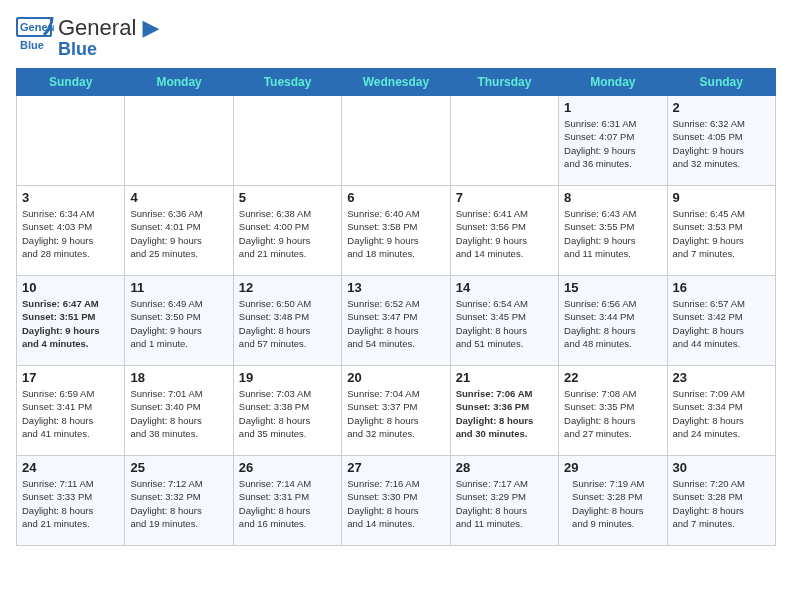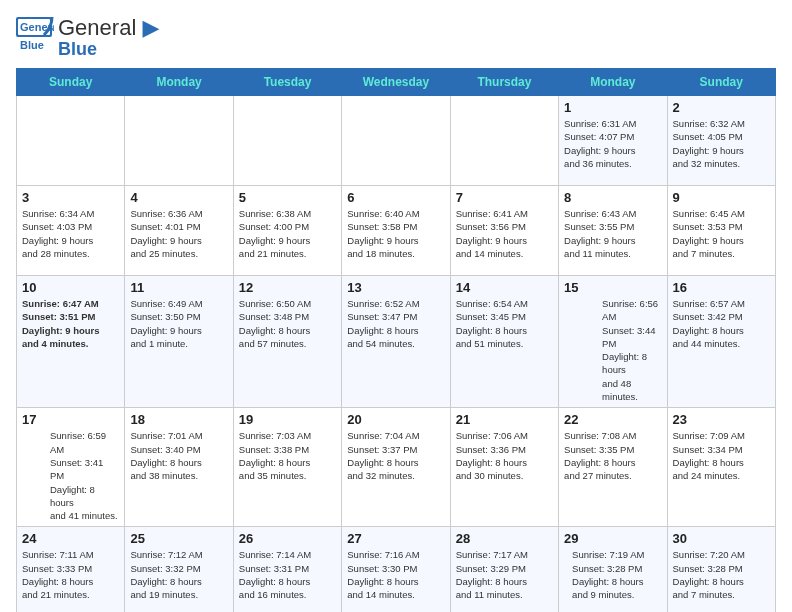--- a/index.html
+++ b/index.html
@@ -216,37 +216,37 @@
         </td>
         <td>
           <span class="day-num">14</span>
           <div class="day-info" style="white-space: pre-line;">Sunrise: 6:54 AM
 Sunset: 3:45 PM
 Daylight: 8 hours
 and 51 minutes.</div>
         </td>
         <td>
           <span class="day-num">15</span>
-          <div class="day-info" style="white-space: pre-line; margin-left: 38px;">Sunrise: 6:56 AM
+          <div class="day-info" style="white-space: pre-line;">Sunrise: 6:56 AM
 Sunset: 3:44 PM
 Daylight: 8 hours
 and 48 minutes.</div>
         </td>
         <td>
           <span class="day-num">16</span>
           <div class="day-info" style="white-space: pre-line;">Sunrise: 6:57 AM
 Sunset: 3:42 PM
 Daylight: 8 hours
 and 44 minutes.</div>
         </td>
       </tr>
       <tr>
         <td>
           <span class="day-num">17</span>
-          <div class="day-info" style="white-space: pre-line; margin-left: 28px;">Sunrise: 6:59 AM
+          <div class="day-info" style="white-space: pre-line;">Sunrise: 6:59 AM
 Sunset: 3:41 PM
 Daylight: 8 hours
 and 41 minutes.</div>
         </td>
         <td>
           <span class="day-num">18</span>
           <div class="day-info" style="white-space: pre-line;">Sunrise: 7:01 AM
 Sunset: 3:40 PM
 Daylight: 8 hours
 and 38 minutes.</div>
@@ -260,21 +260,21 @@
         </td>
         <td>
           <span class="day-num">20</span>
           <div class="day-info" style="white-space: pre-line;">Sunrise: 7:04 AM
 Sunset: 3:37 PM
 Daylight: 8 hours
 and 32 minutes.</div>
         </td>
         <td>
           <span class="day-num">21</span>
-          <div class="day-info" style="white-space: pre-line;">Sunrise: 7:06 AM
+          <div class="day-info" style="white-space: pre-line; font-weight: bold;">Sunrise: 7:06 AM
 Sunset: 3:36 PM
 Daylight: 8 hours
 and 30 minutes.</div>
         </td>
         <td>
           <span class="day-num">22</span>
           <div class="day-info" style="white-space: pre-line;">Sunrise: 7:08 AM
 Sunset: 3:35 PM
 Daylight: 8 hours
 and 27 minutes.</div>

